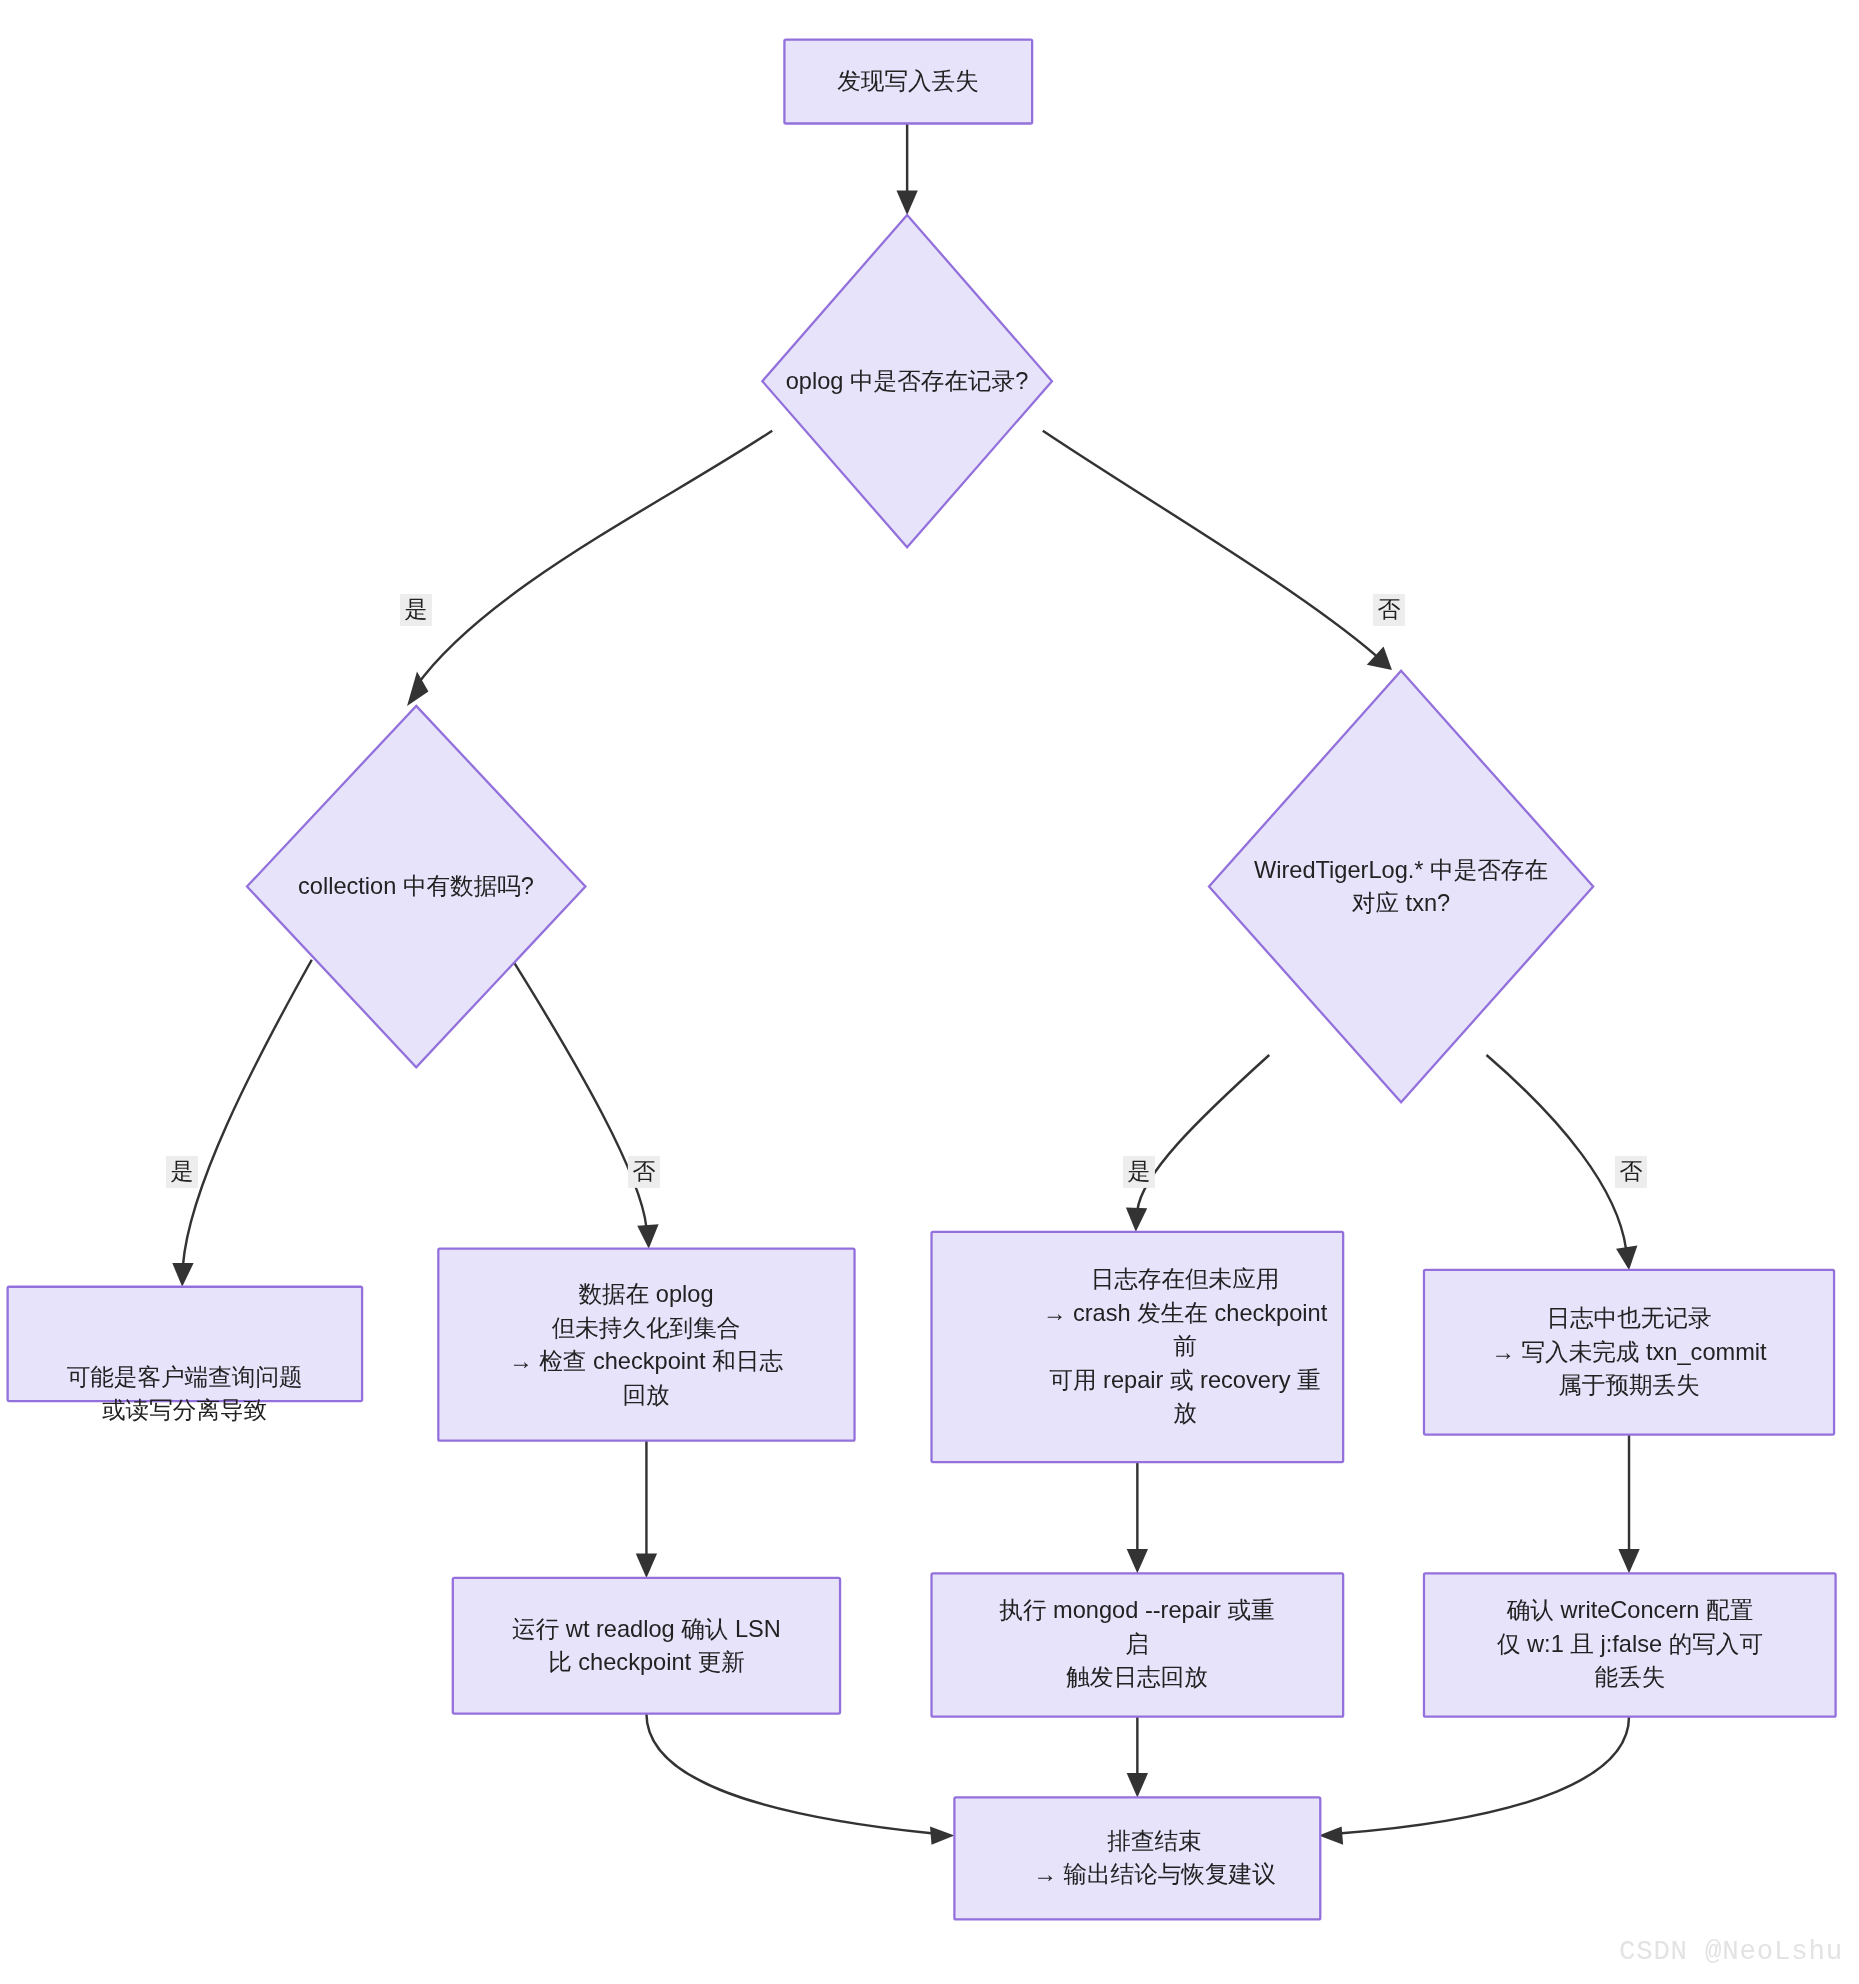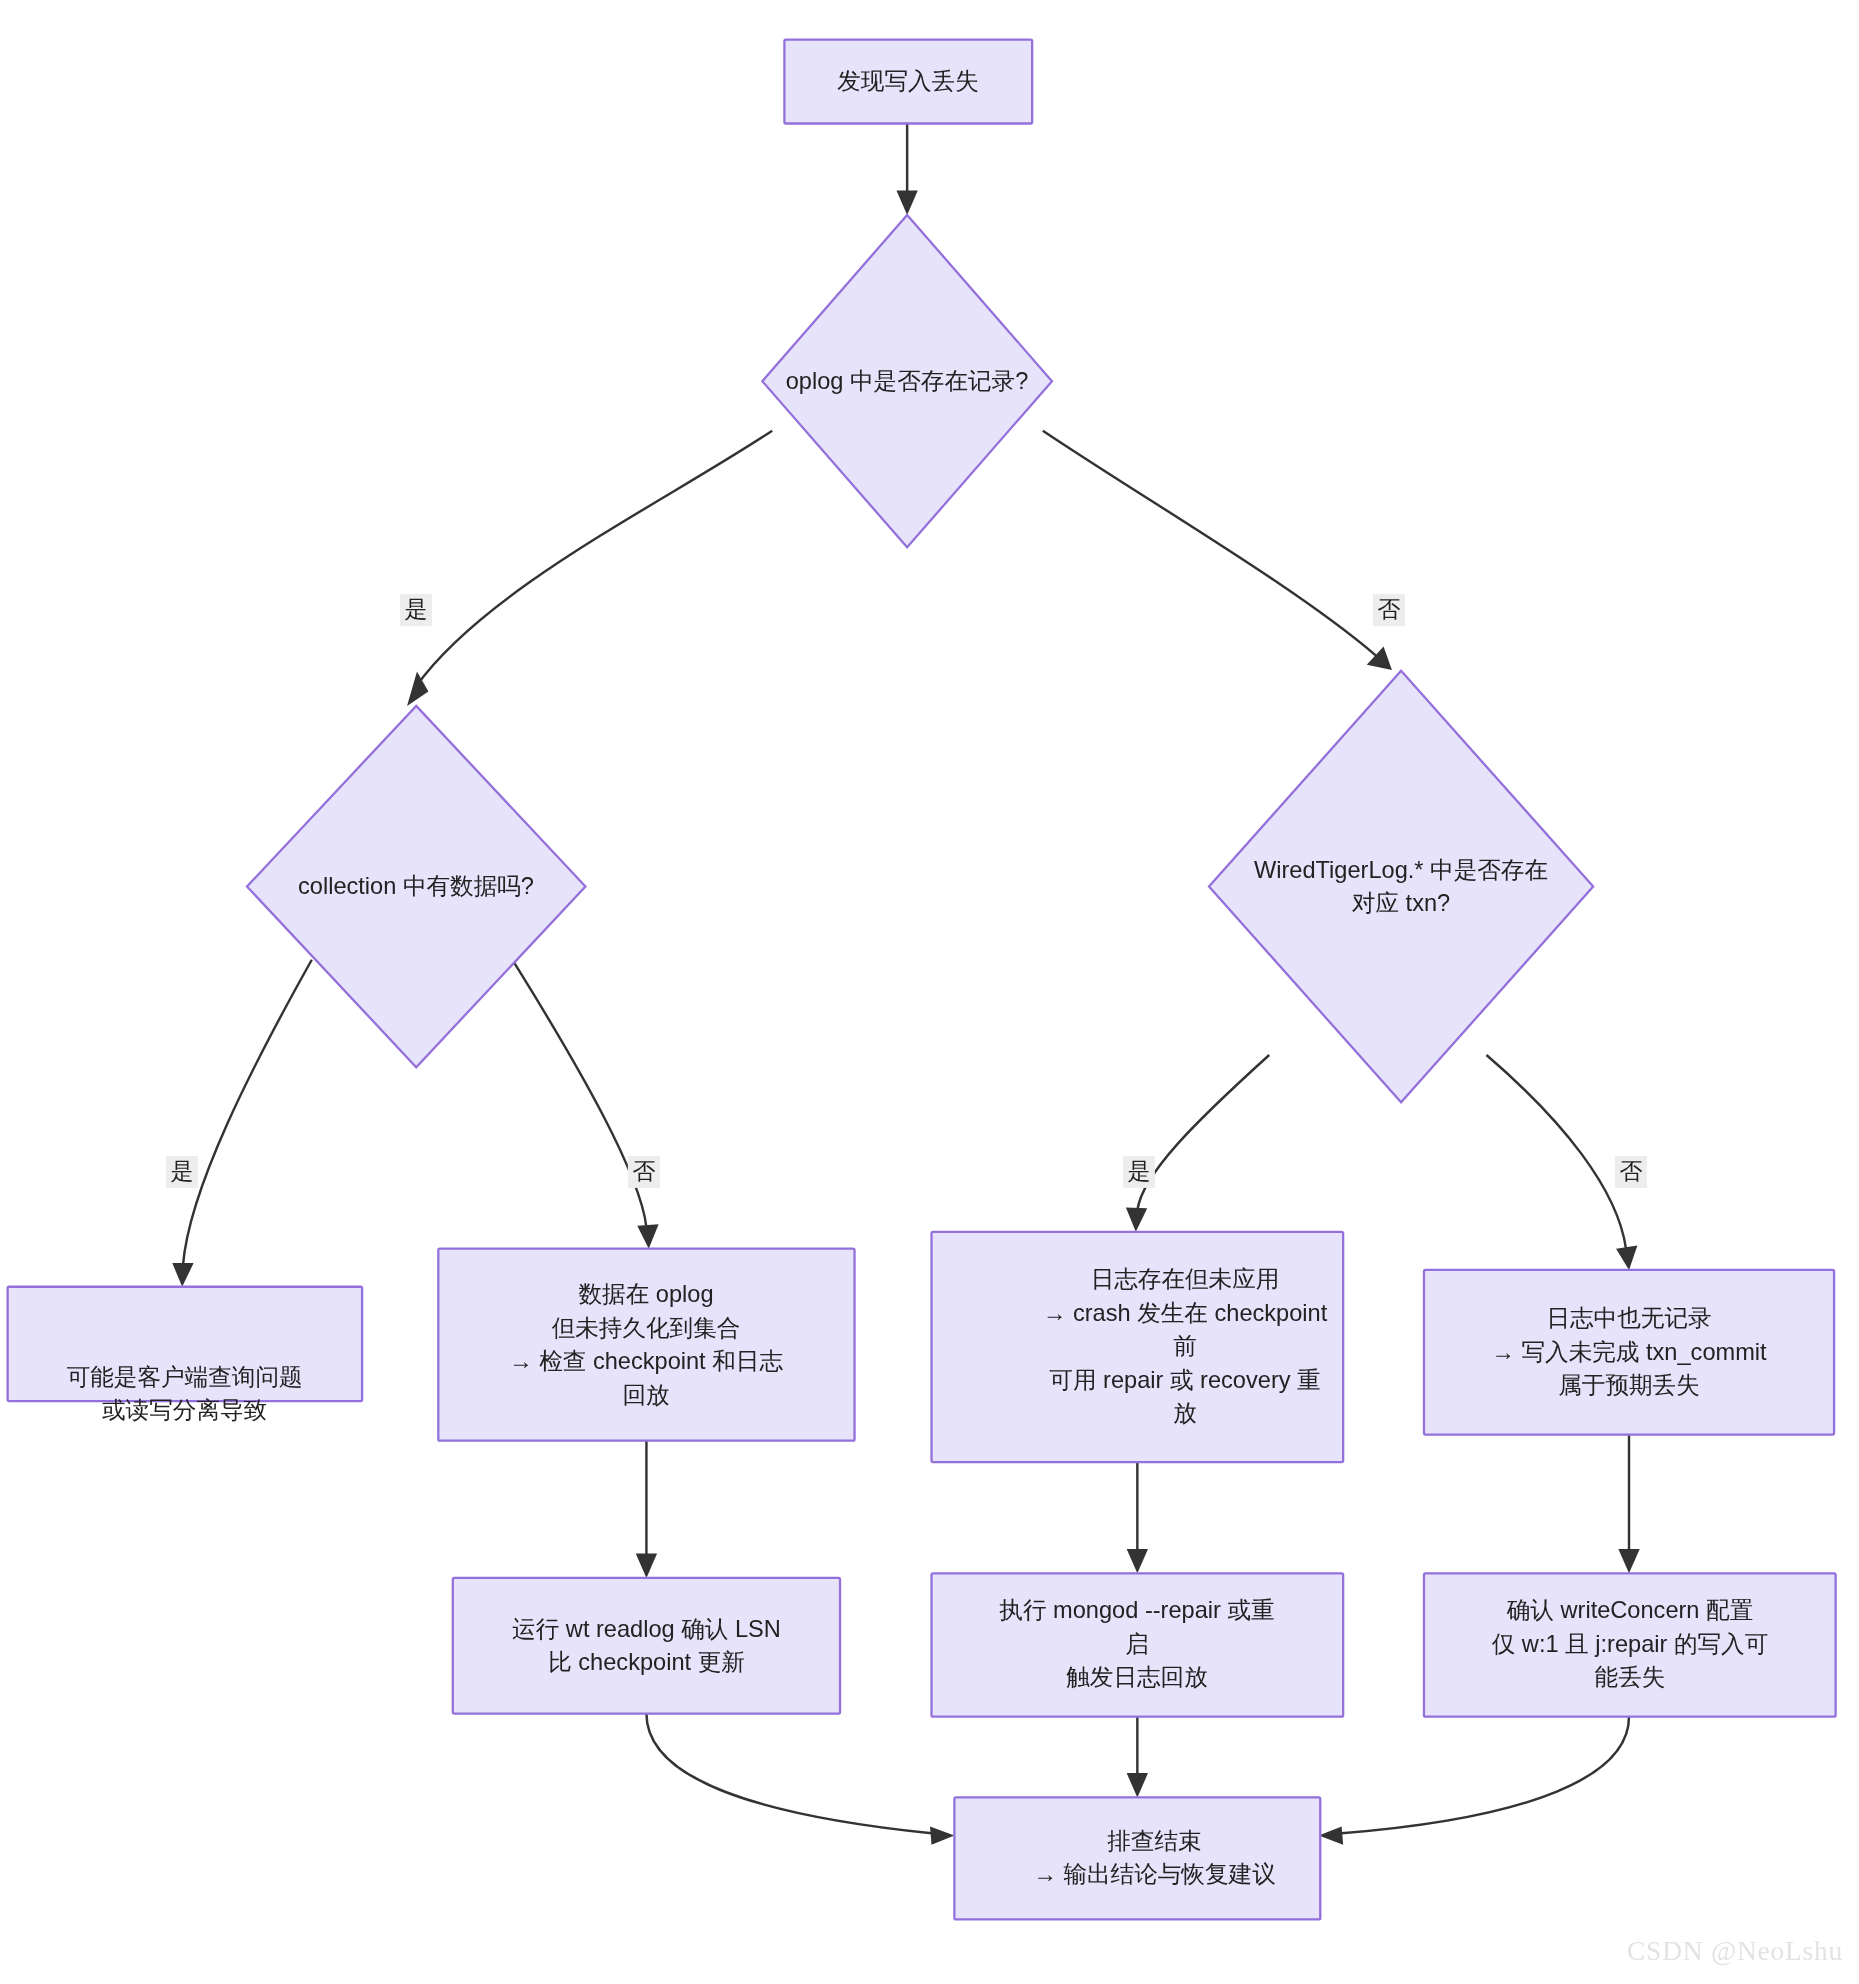--- a/index.html
+++ b/index.html
@@ -60,21 +60,21 @@
     font-size: 23px;
     line-height: 1.2;
     padding: 2.3px 4.6px;
     transform: translate(-50%, -50%);
     white-space: nowrap;
   }
   .watermark {
     position: absolute;
     right: 17px;
     bottom: 18.3px;
-    font-family: Liberation Serif, serif;
+    font-family: Liberation Mono, monospace;
     font-size: 27.4px;
     color: #e3e3e3;
     letter-spacing: 0.8px;
     user-select: none;
   }
 </style>
 </head>
 <body>
 
 <div id="canvas">
@@ -205,21 +205,21 @@
 属于预期丢失</div>
 
   <div class="node-label" style="left:453px; top:1578px; width:387px; height:136px;">运行 wt readlog 确认 LSN
 比 checkpoint 更新</div>
 
   <div class="node-label" style="left:931px; top:1573px; width:412px; height:143px;">执行 mongod --repair 或重
 启
 触发日志回放</div>
 
   <div class="node-label" style="left:1424px; top:1573px; width:412px; height:143px;">确认 writeConcern 配置
-仅 w:1 且 j:repair 的写入可
+仅 w:1 且 j:false 的写入可
 能丢失</div>
 
   <div class="node-label" style="left:954px; top:1797px; width:401px; height:122px;">排查结束
 → 输出结论与恢复建议</div>
 
   <div class="edge-label" style="left:416px; top:610px;">是</div>
 
   <div class="edge-label" style="left:1389px; top:610px;">否</div>
 
   <div class="edge-label" style="left:182px; top:1172px;">是</div>

